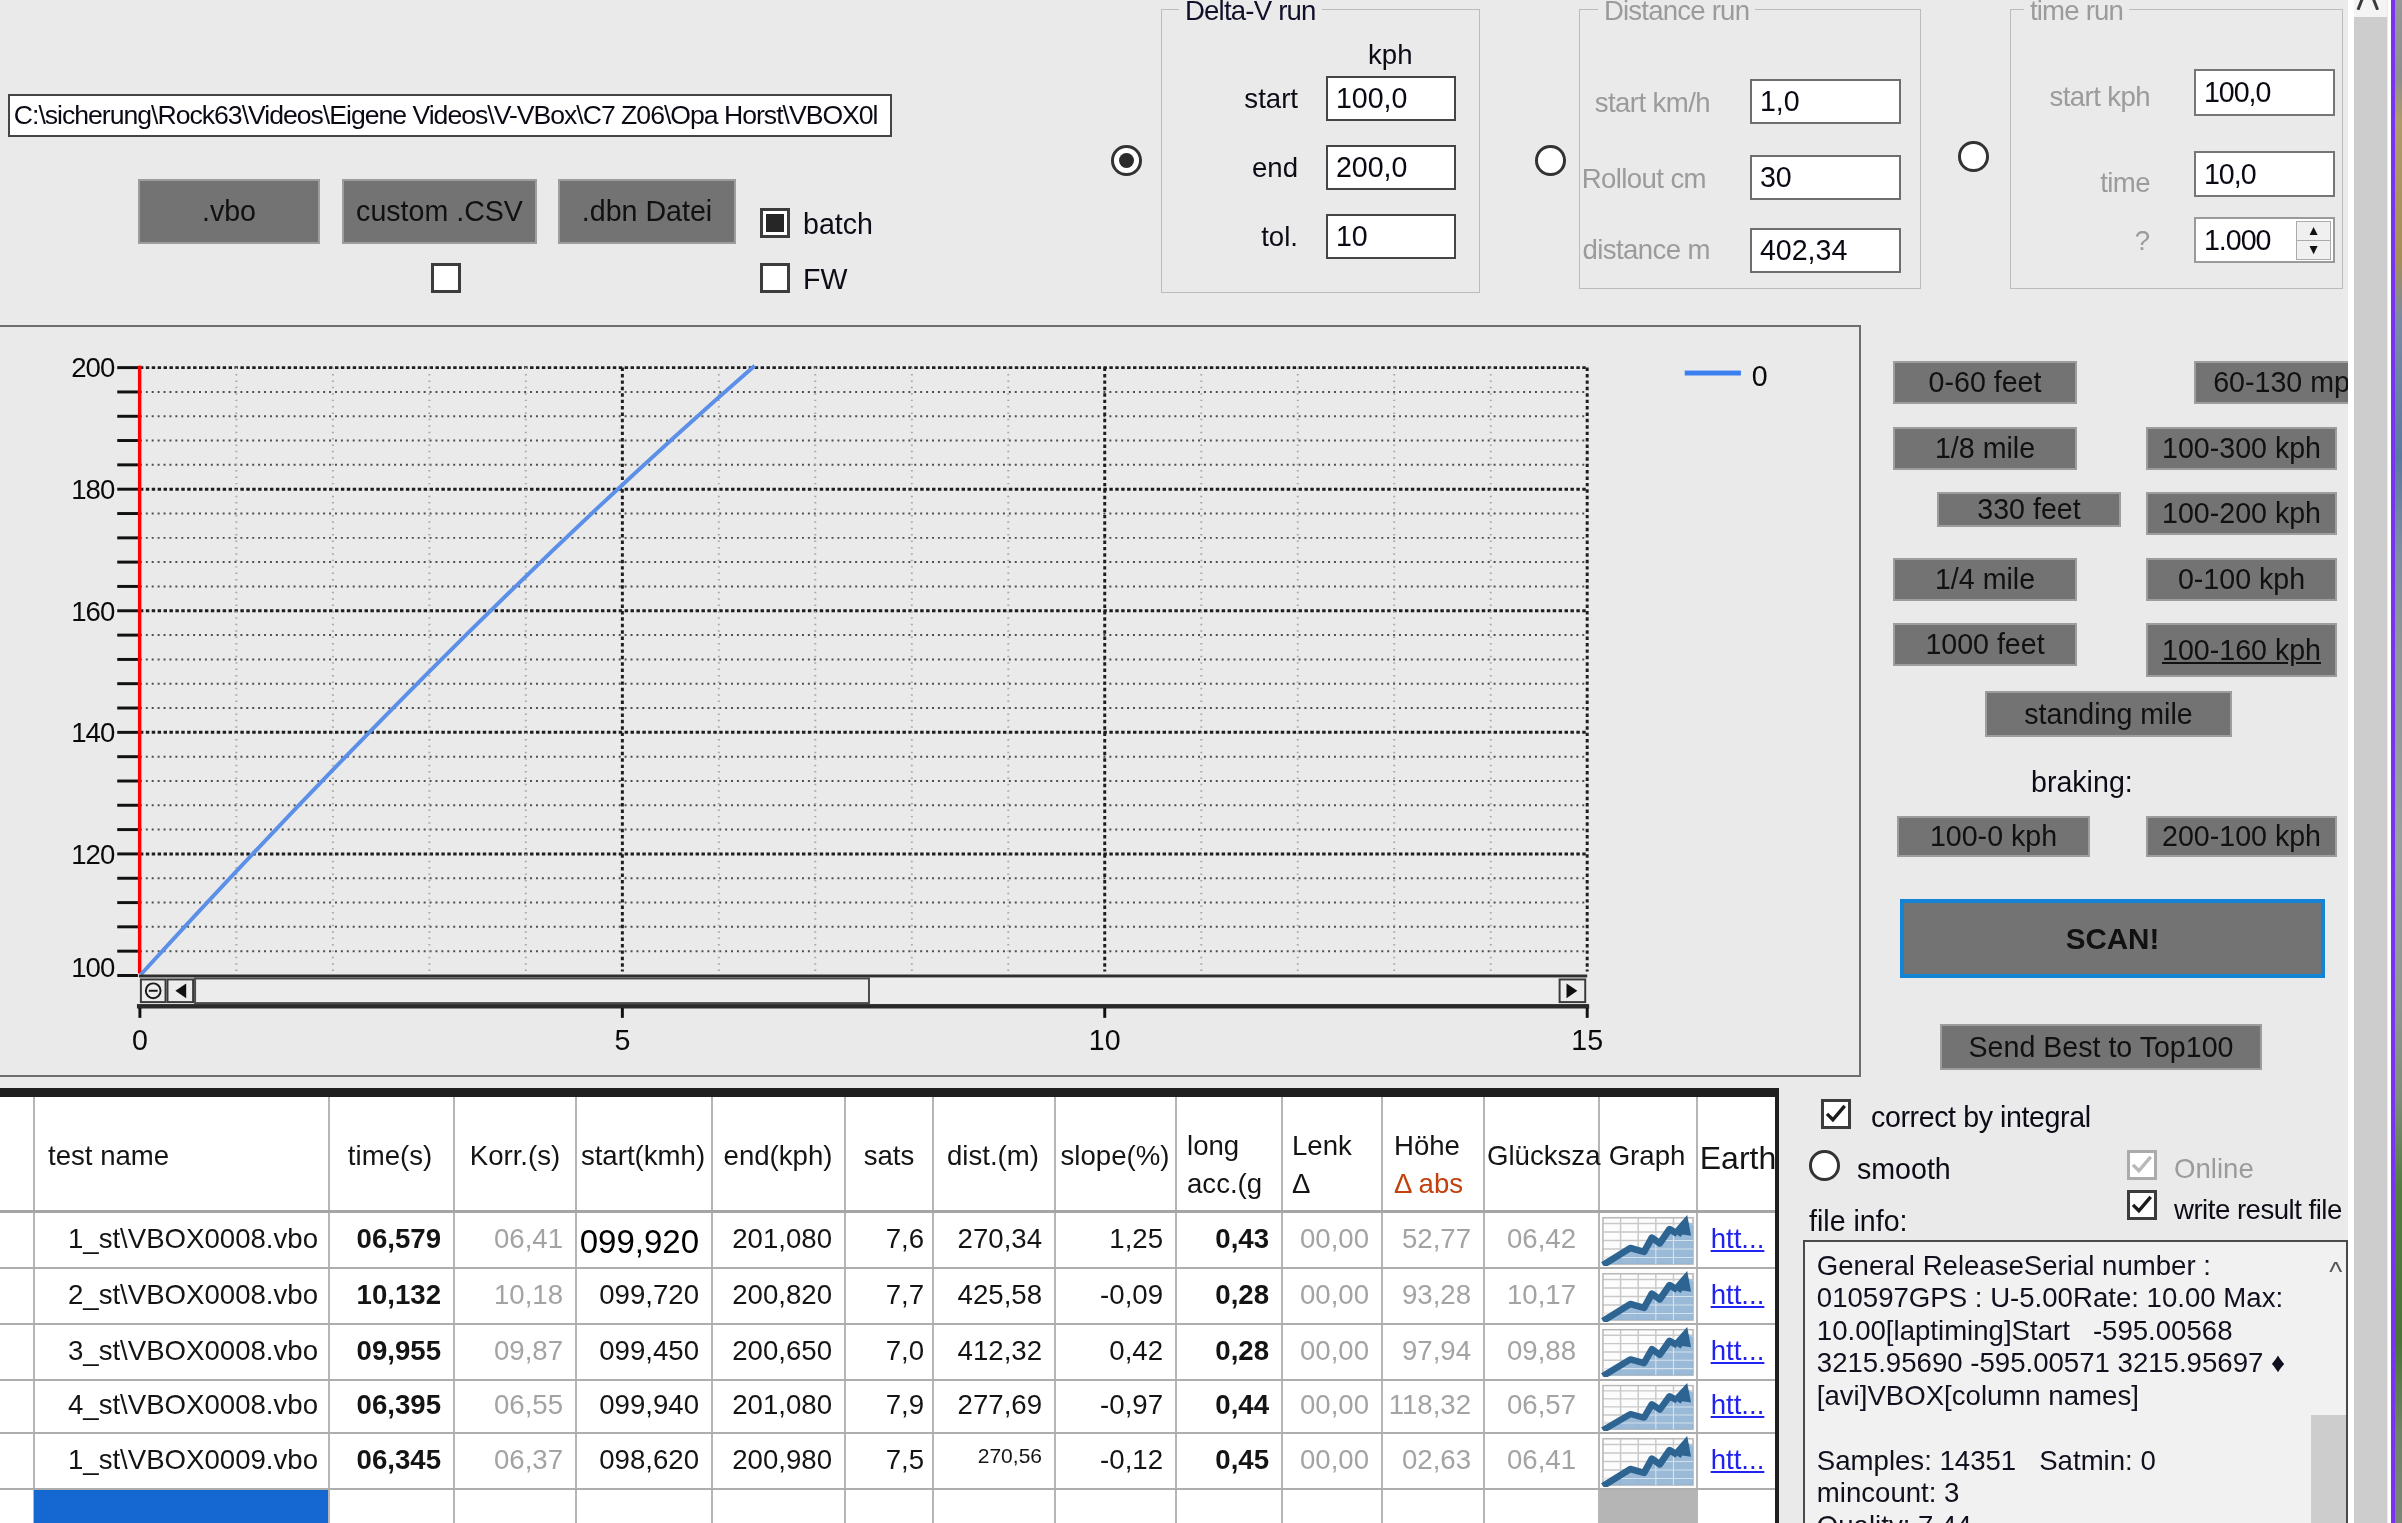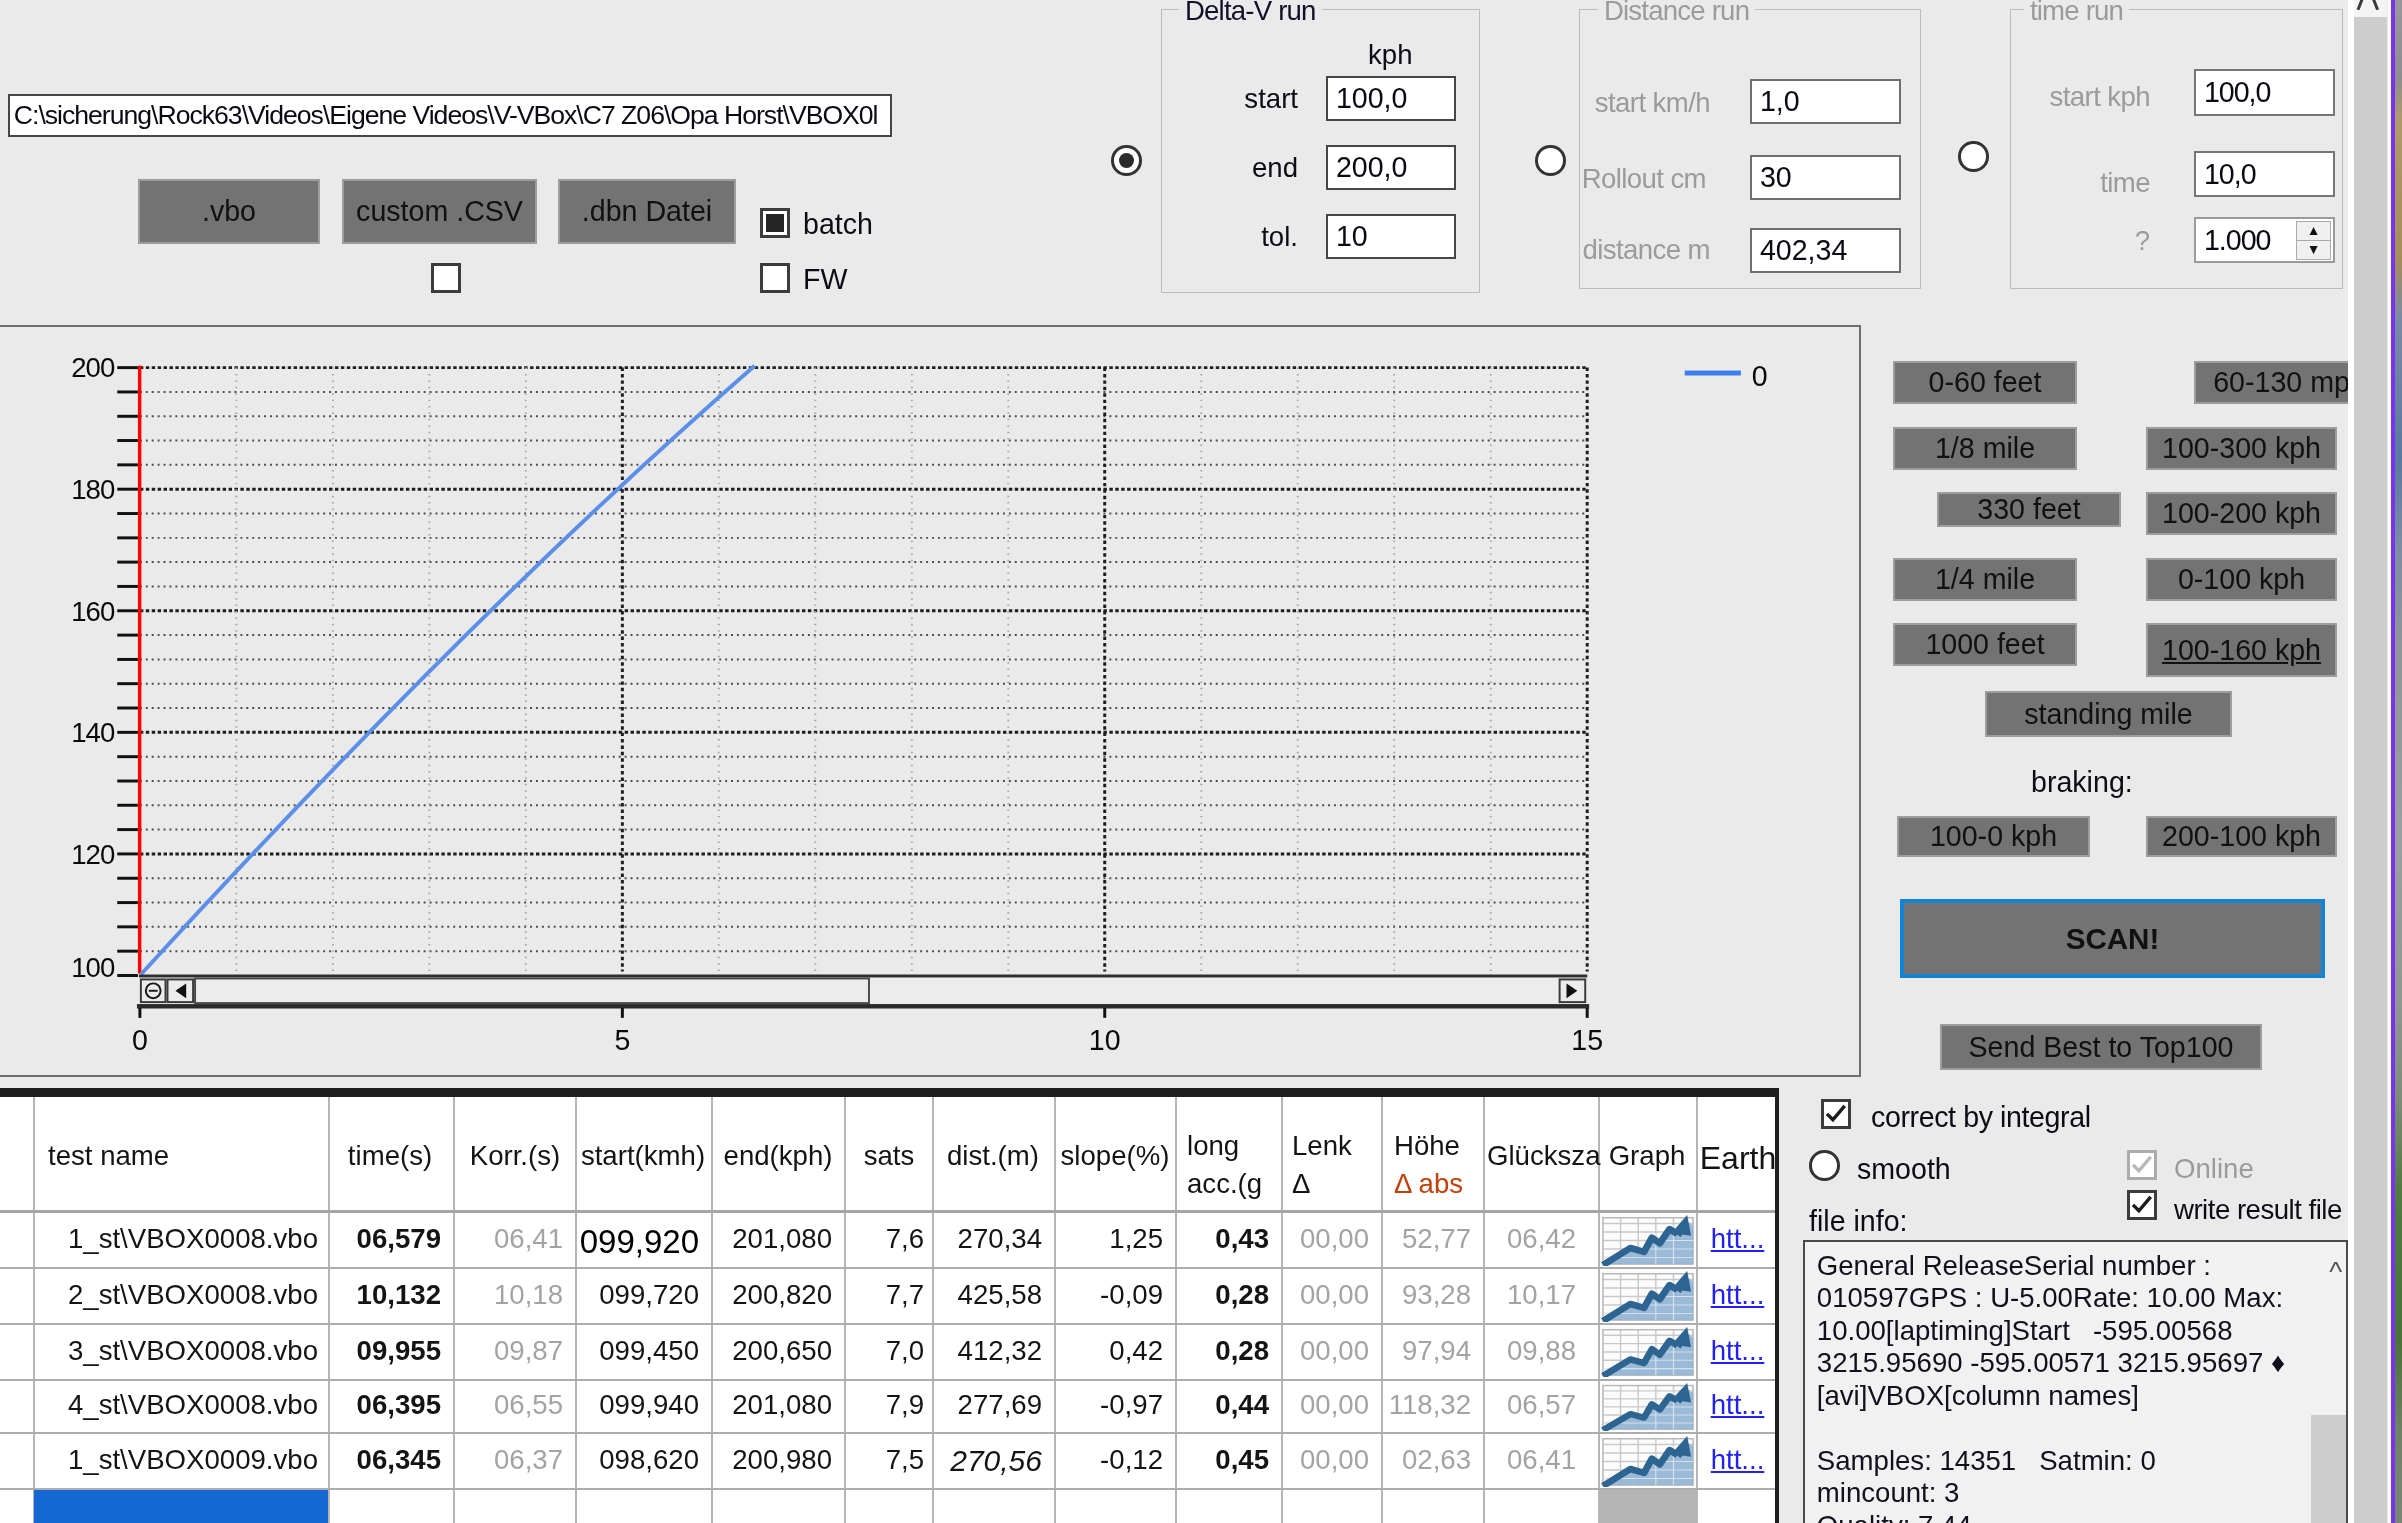--- a/index.html
+++ b/index.html
@@ -385,21 +385,21 @@
 <path d="M72,20 L88,1 L92,23 Z" fill="#2d6492"></path>
 <path d="M78,22 L86,10" stroke="#2d6492" stroke-width="8"></path>
 </svg>
 <div style="position:absolute;left:1696px;top:298px;width:83px;text-align:center;font-size:27.6px;color:#2222ee;text-decoration:underline;">htt...</div>
 <div style="position:absolute;font-size:27.6px;color:#141414;white-space:nowrap;right:1461px;top:353px;">1_st\VBOX0009.vbo</div>
 <div style="position:absolute;font-size:27.6px;color:#141414;white-space:nowrap;font-weight:bold;right:1338px;top:353px;">06,345</div>
 <div style="position:absolute;font-size:27.6px;color:#a3a3a3;white-space:nowrap;right:1216px;top:353px;">06,37</div>
 <div style="position:absolute;font-size:27.6px;color:#141414;white-space:nowrap;right:1080px;top:353px;">098,620</div>
 <div style="position:absolute;font-size:27.6px;color:#141414;white-space:nowrap;right:947px;top:353px;">200,980</div>
 <div style="position:absolute;font-size:27.6px;color:#141414;white-space:nowrap;right:855px;top:353px;">7,5</div>
-<div style="position:absolute;font-size:30px;color:#141414;white-space:nowrap;right:737px;top:353px;font-style:italic;">270,56</div>
+<div style="position:absolute;font-size:21px;color:#141414;white-space:nowrap;right:737px;top:353px;">270,56</div>
 <div style="position:absolute;font-size:27.6px;color:#141414;white-space:nowrap;right:616px;top:353px;">-0,12</div>
 <div style="position:absolute;font-size:27.6px;color:#141414;white-space:nowrap;font-weight:bold;right:510px;top:353px;">0,45</div>
 <div style="position:absolute;font-size:27.6px;color:#a3a3a3;white-space:nowrap;right:410px;top:353px;">00,00</div>
 <div style="position:absolute;font-size:27.6px;color:#a3a3a3;white-space:nowrap;right:308px;top:353px;">02,63</div>
 <div style="position:absolute;font-size:27.6px;color:#a3a3a3;white-space:nowrap;right:203px;top:353px;">06,41</div>
 <svg class="abs" style="left:1601px;top:344px;" width="94" height="52" viewBox="0 0 96 55" preserveAspectRatio="none">
 <rect x="0" y="0" width="96" height="55" fill="#fcfcfc"></rect>
 <g stroke="#c9c9c9" stroke-width="1.5">
 <line x1="2" y1="10" x2="94" y2="10"></line>
         <line x1="2" y1="19" x2="94" y2="19"></line>

